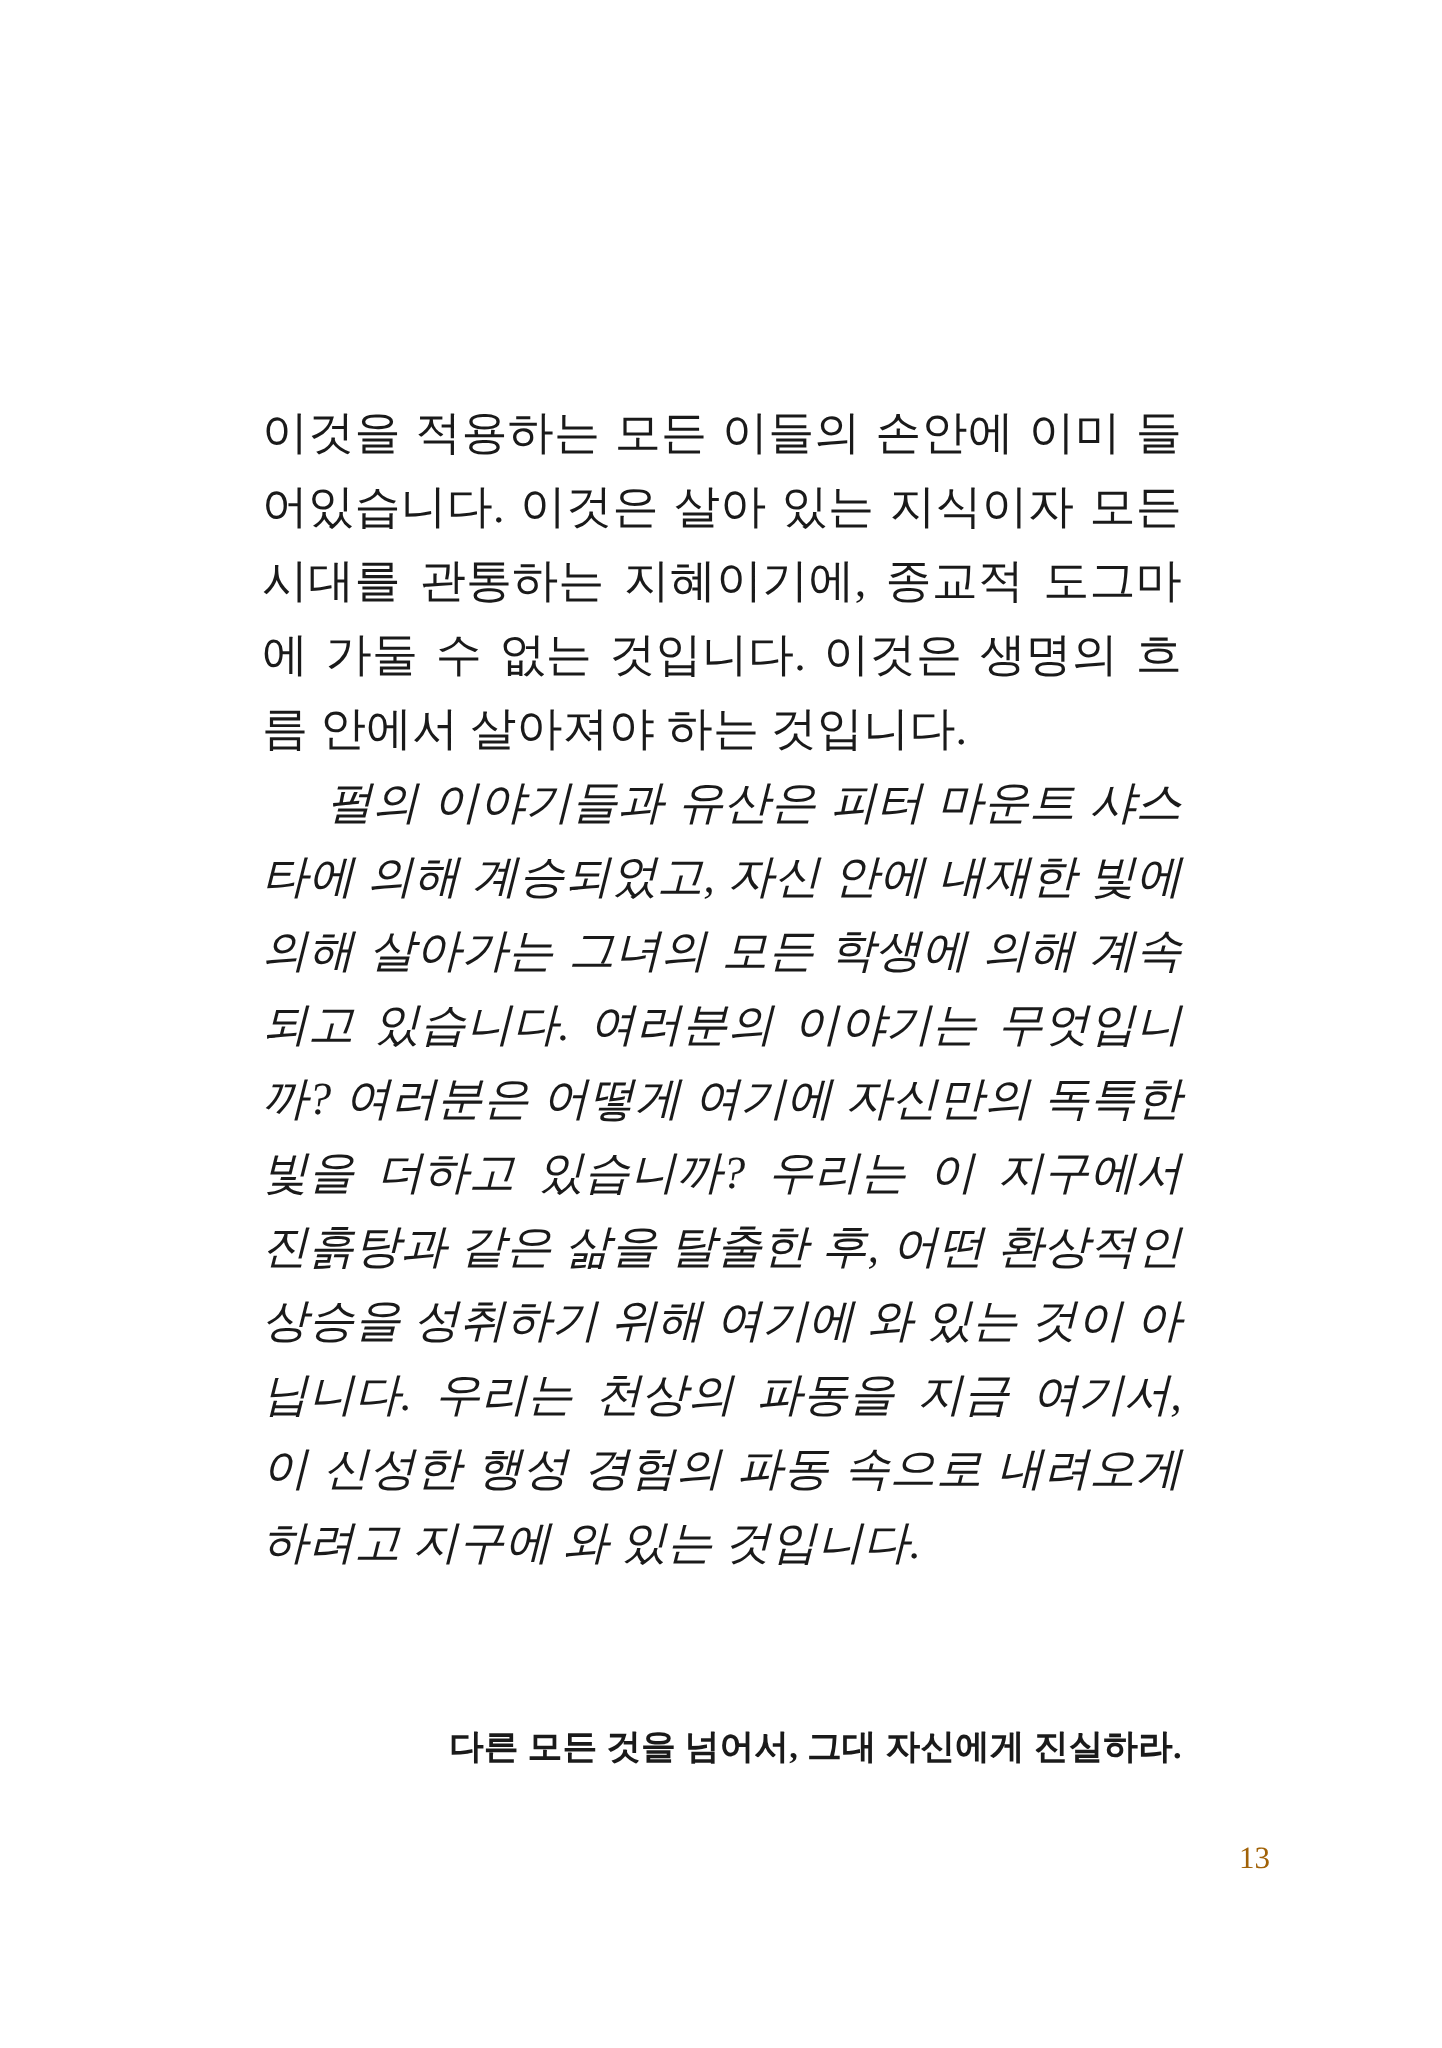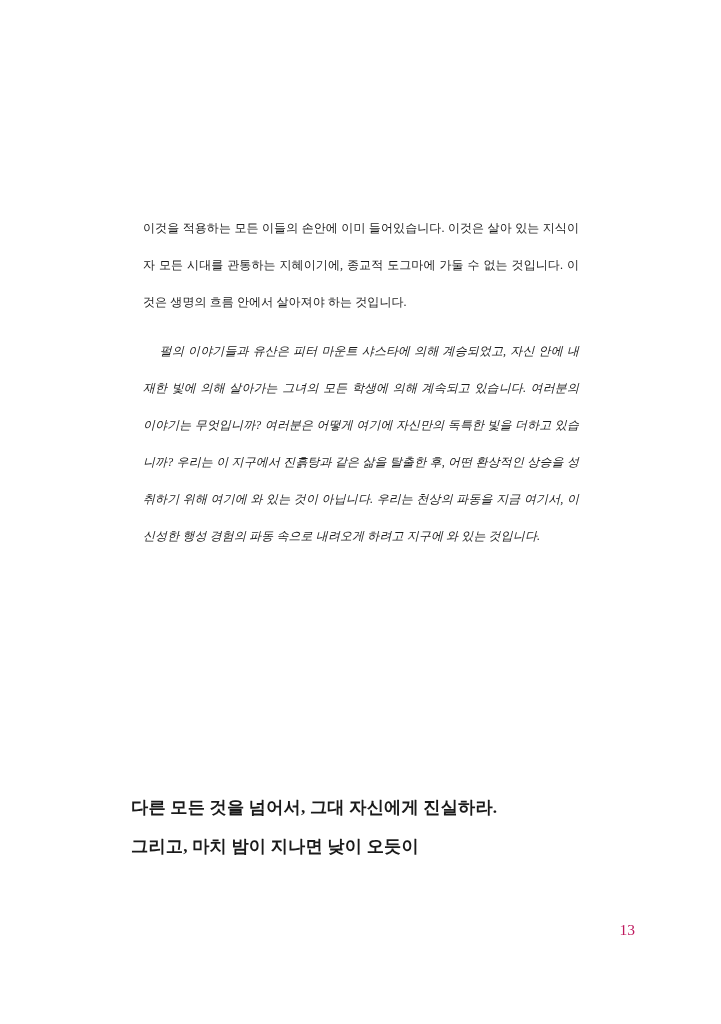--- a/index.html
+++ b/index.html
@@ -23,67 +23,66 @@
     height: 1024px;
     background: #ffffff;
   }
   .text-block {
     position: absolute;
     left: 131px;
     top: 198px;
     width: 460px;
   }
   .para {
-    margin: 12px;
-    font-size: 12px;
+    margin: 0;
+    font-size: 23px;
     line-height: 37px;
     text-align: justify;
     text-justify: inter-character;
     word-break: break-all;
     letter-spacing: 0.1px;
   }
   .para.indent {
     text-indent: 1.4em;
     font-style: italic;
   }
   .para.last-no-justify {
     text-align: justify;
   }
   .verse-block {
     position: absolute;
     left: 131px;
-    top: 788px;
+    top: 854px;
     width: 460px;
-    text-align: left;
+    text-align: right;
   }
   .verse-line {
     font-size: 17.2px;
     line-height: 39px;
     font-weight: bold;
     letter-spacing: 0.2px;
   }
   .page-number {
     position: absolute;
     right: 86px;
     top: 921px;
     font-size: 15.5px;
-    color: #be185d;
+    color: #a16207;
     font-family: "Liberation Serif", "DejaVu Serif", serif;
   }
 </style>
 </head>
 <body>
 
 <div class="page">
 
   <div class="text-block">
     <p class="para">이것을 적용하는 모든 이들의 손안에 이미 들어있습니다. 이것은 살아 있는 지식이자 모든 시대를 관통하는 지혜이기에, 종교적 도그마에 가둘 수 없는 것입니다. 이것은 생명의 흐름 안에서 살아져야 하는 것입니다.</p>
     <p class="para indent">펄의 이야기들과 유산은 피터 마운트 샤스타에 의해 계승되었고, 자신 안에 내재한 빛에 의해 살아가는 그녀의 모든 학생에 의해 계속되고 있습니다. 여러분의 이야기는 무엇입니까? 여러분은 어떻게 여기에 자신만의 독특한 빛을 더하고 있습니까? 우리는 이 지구에서 진흙탕과 같은 삶을 탈출한 후, 어떤 환상적인 상승을 성취하기 위해 여기에 와 있는 것이 아닙니다. 우리는 천상의 파동을 지금 여기서, 이 신성한 행성 경험의 파동 속으로 내려오게 하려고 지구에 와 있는 것입니다.</p>
   </div>
 
   <div class="verse-block">
     <div class="verse-line">다른 모든 것을 넘어서, 그대 자신에게 진실하라.</div>
-    <div class="verse-line">그리고, 마치 밤이 지나면 낮이 오듯이</div>
   </div>
 
   <div class="page-number">13</div>
 
 </div>
 
 </body></html>

